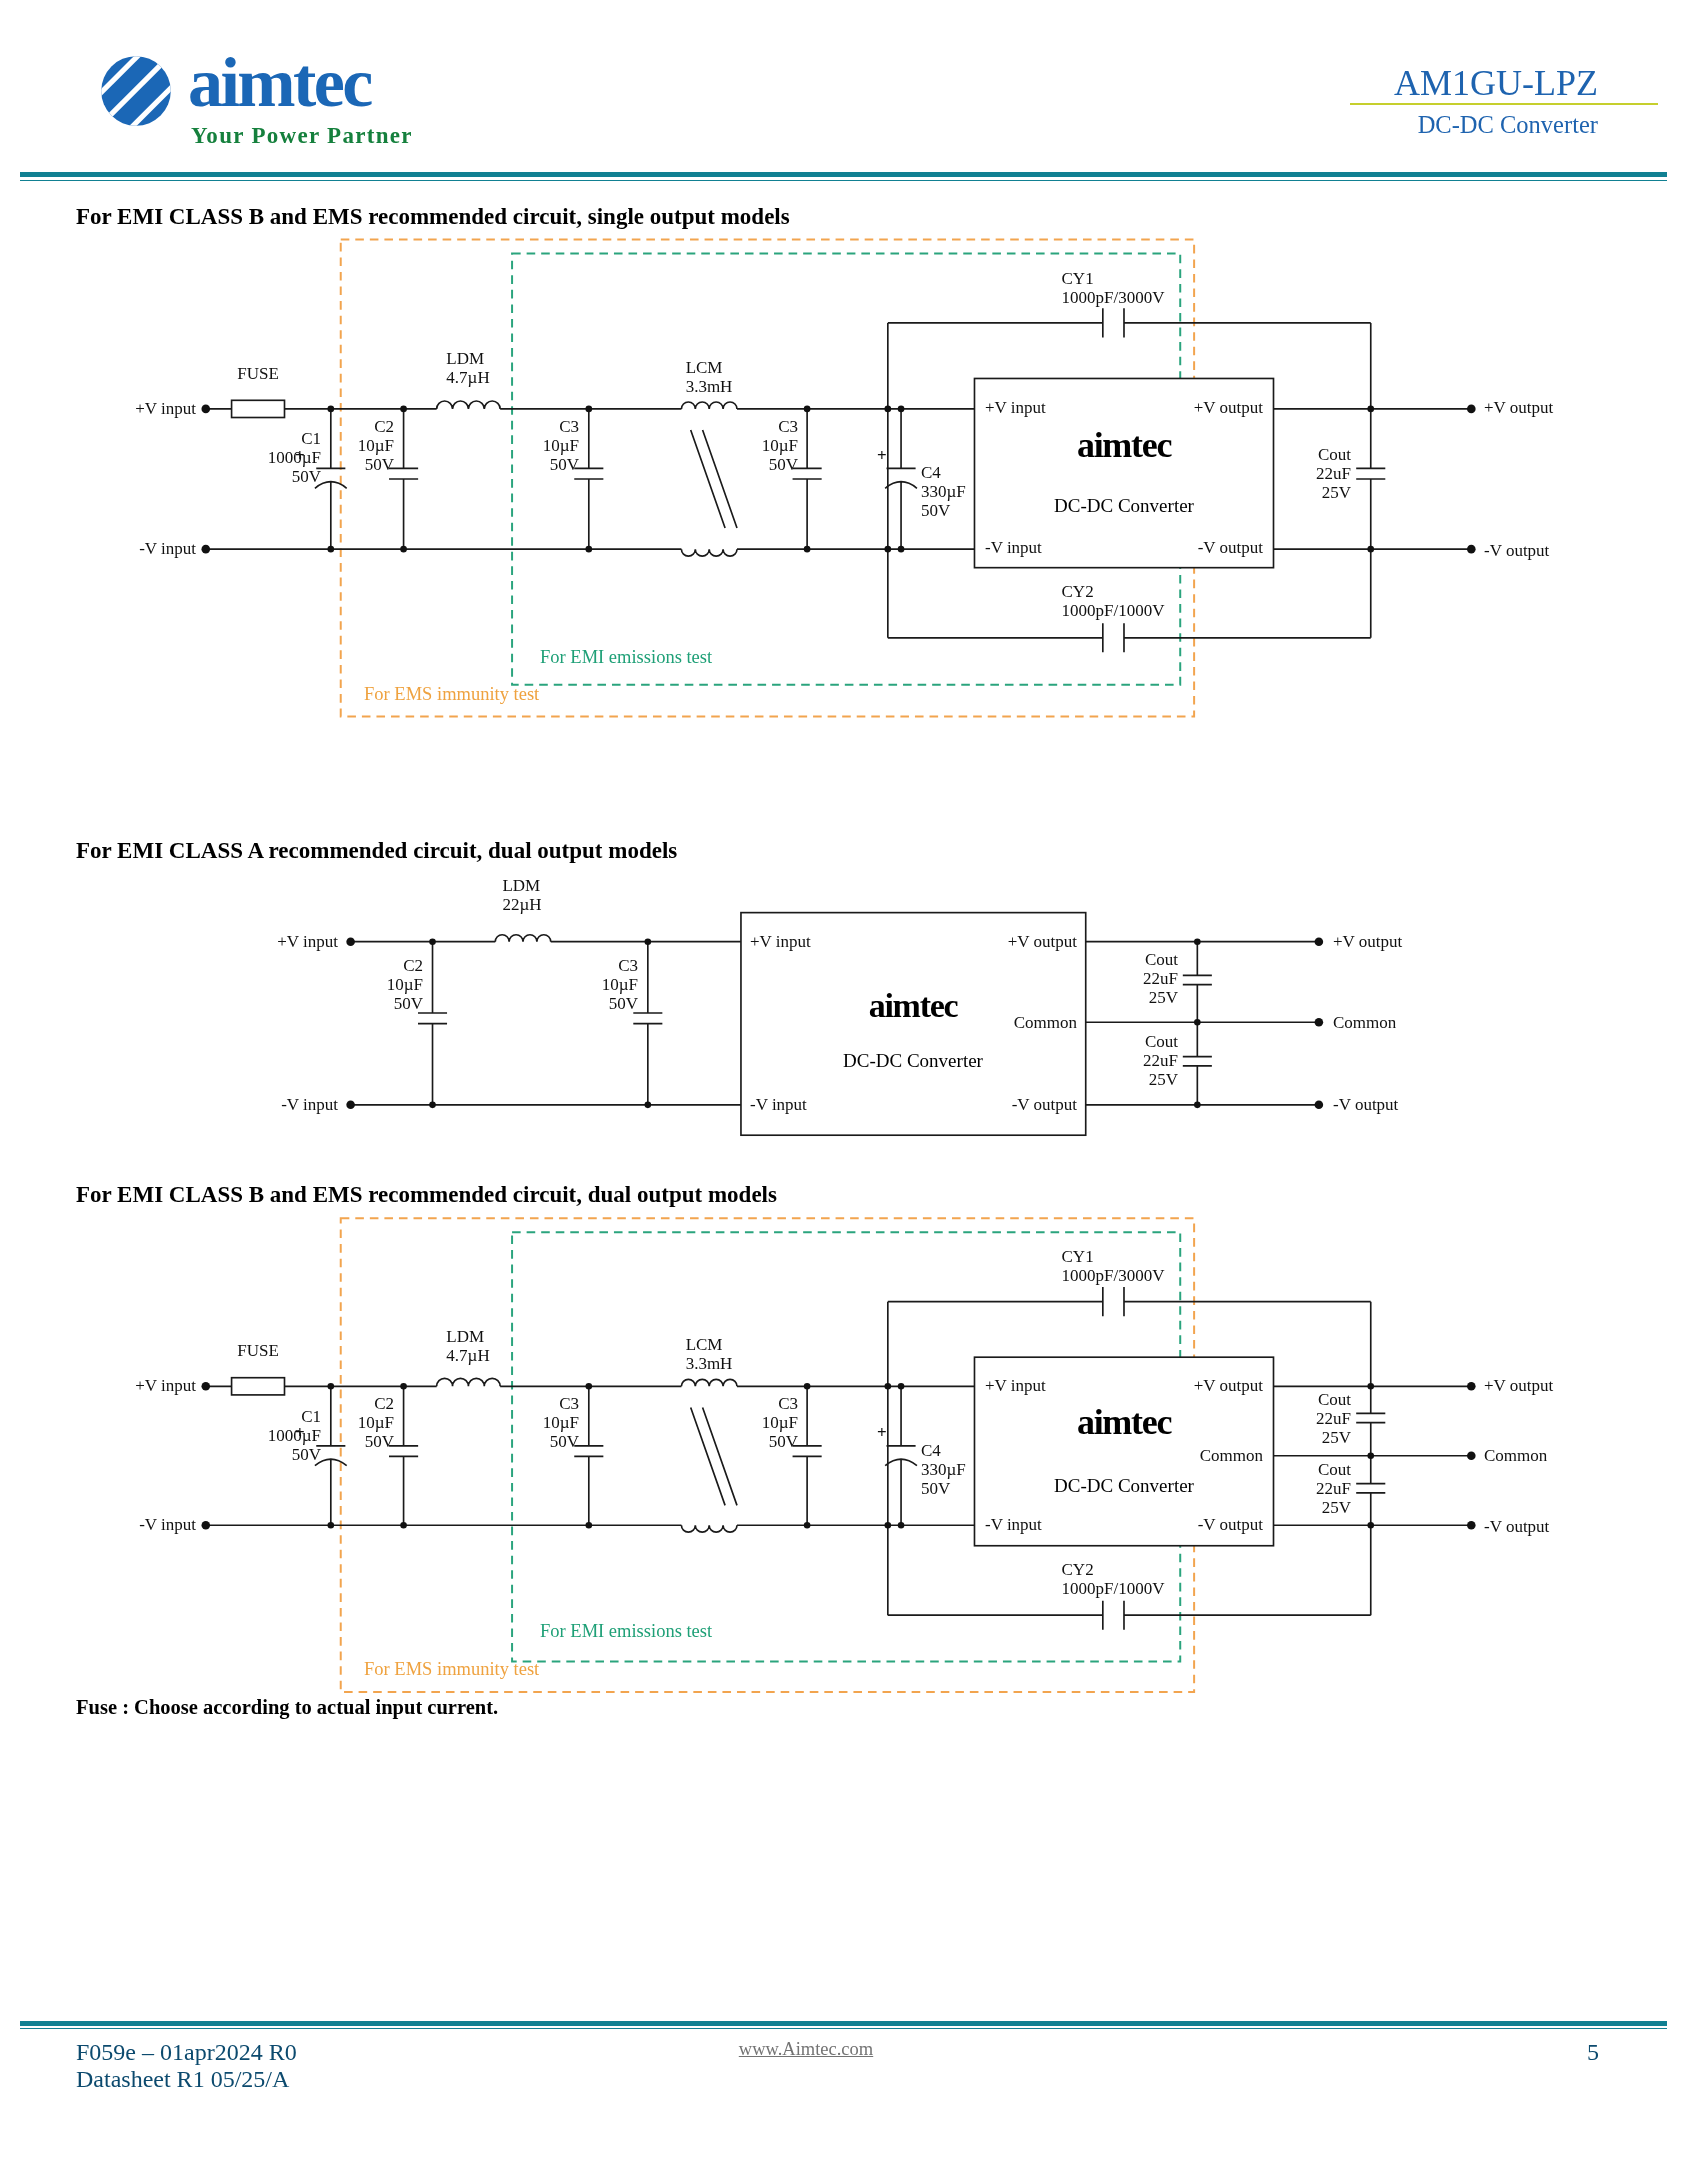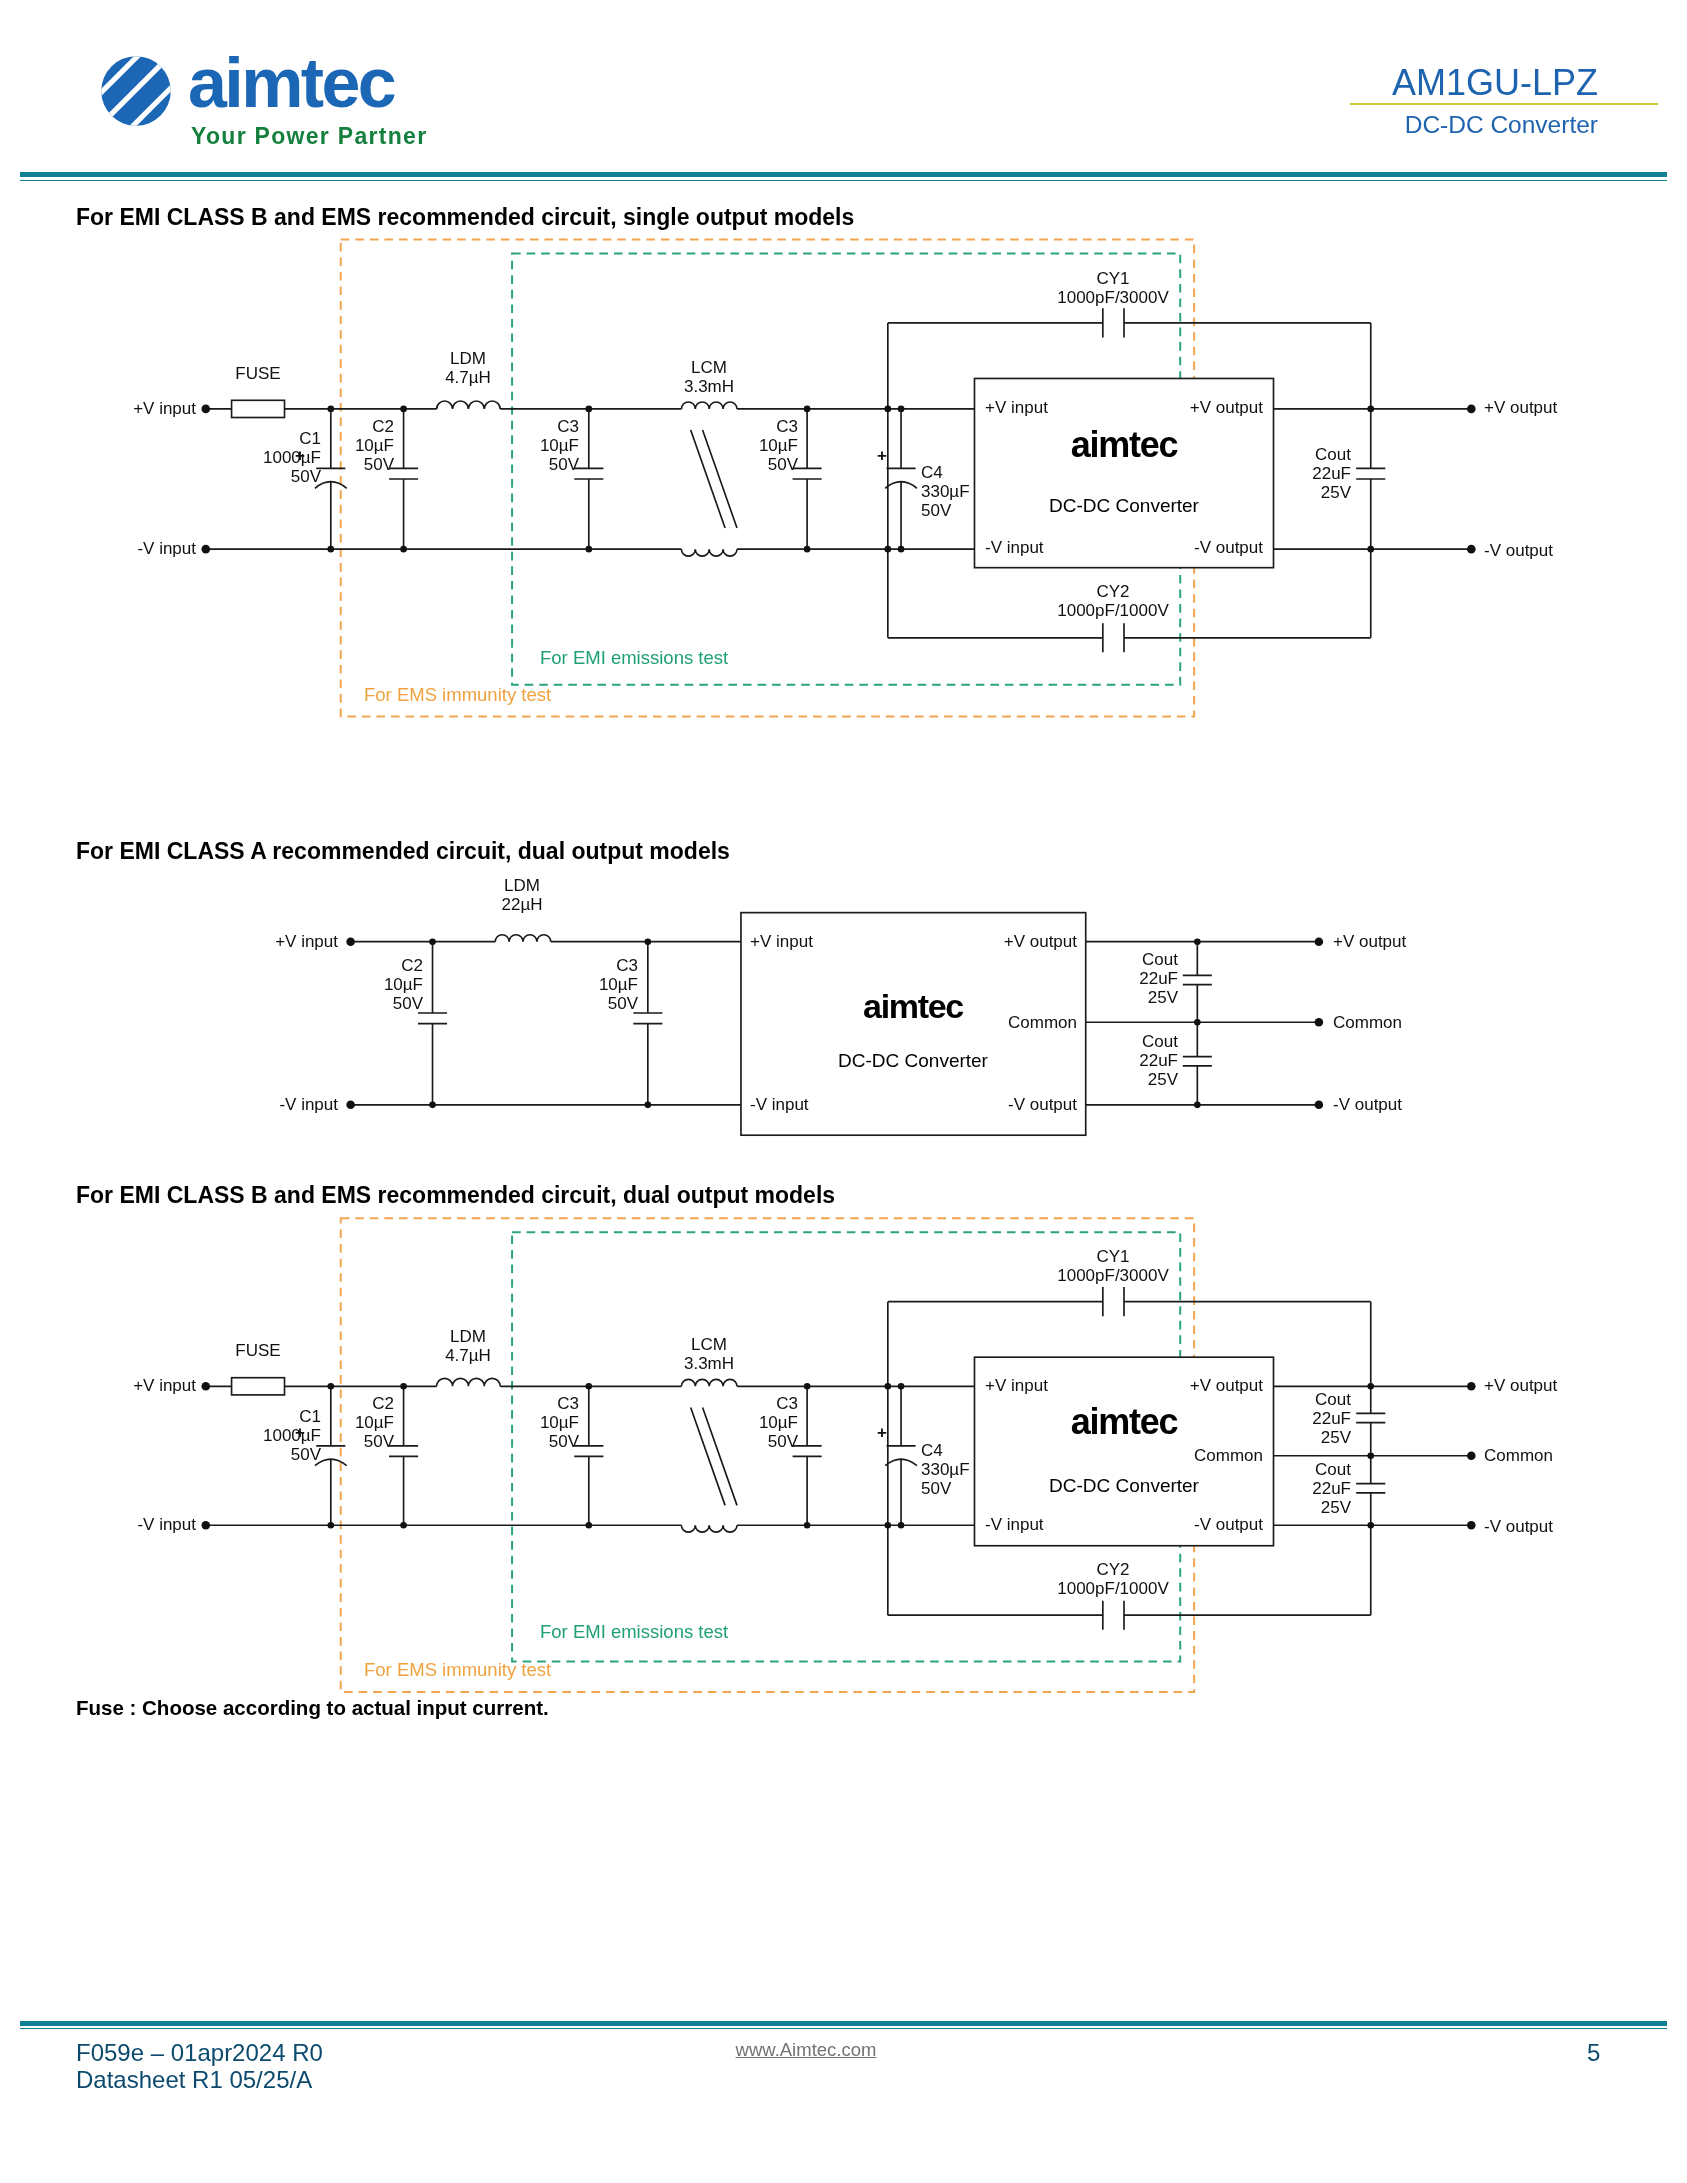--- a/index.html
+++ b/index.html
@@ -1,18 +1,18 @@
 <!DOCTYPE html>
 <html style="font-size:10.6px"><head>
 <meta charset="utf-8">
 <style>
   * { margin:0; padding:0; box-sizing:border-box; }
   html,body { background:#ffffff; }
   .page { position:relative; width:1687px; height:2183px; background:#fff;
-          font-family:Liberation Sans, sans-serif; color:#000; overflow:hidden; }
+          font-family:Liberation Serif, serif; color:#000; overflow:hidden; }
   .abs { position:absolute; }
 
   
   .brand { position:absolute; font-size:70px; font-weight:bold; color:#1b67b6;
            letter-spacing:-2.6px; line-height:1.0; }
   .tagline { position:absolute; font-size:23px; font-weight:bold; color:#15803d;
              letter-spacing:1.3px; }
   .product { position:absolute; width:341px; text-align:right; font-size:36px; color:#1e63af; }
   .product-sub { position:absolute; width:341px; text-align:right; font-size:24.5px; color:#1e63af; }
   .product-rule { position:absolute; height:2px; background:#c6cf2d; }
@@ -26,21 +26,21 @@
   .circuit { position:absolute; }
   svg.schem { position:absolute; left:0; top:0; }
   .wire { stroke:#1a1a1a; stroke-width:2.5; fill:none; }
   .comp { stroke:#1a1a1a; stroke-width:2.5; fill:#ffffff; }
   .dot  { fill:#111111; }
   .dash-o { stroke:#f2a44e; stroke-width:3; fill:none; stroke-dasharray:13 9; }
   .dash-g { stroke:#2aa47d; stroke-width:3; fill:none; stroke-dasharray:13 9; }
 
   .lbl { position:absolute; font-size:17px; line-height:19px; white-space:pre-line; color:#111; }
   .ra  { transform:translateX(-100%); text-align:right; }
-  .ca  { transform:translateX(-50%); text-align:center; }
+  .ca  { transform:translateX(-50%); }
   .plus { position:absolute; font-size:17px; font-weight:bold; color:#111; }
   .green  { color:#1fa077; font-size:18.5px; }
   .orange { color:#efa23f; font-size:18.5px; }
   .conv-logo { position:absolute; transform:translateX(-50%); font-size:36px;
                font-weight:bold; letter-spacing:-1.3px; color:#000; line-height:1; }
   .conv-logo.sm { font-size:34px; }
   .conv-name { position:absolute; transform:translateX(-50%); font-size:19px; color:#000; }
 
   
   .foot-text { position:absolute; font-size:24px; color:#0c4a6e; }

